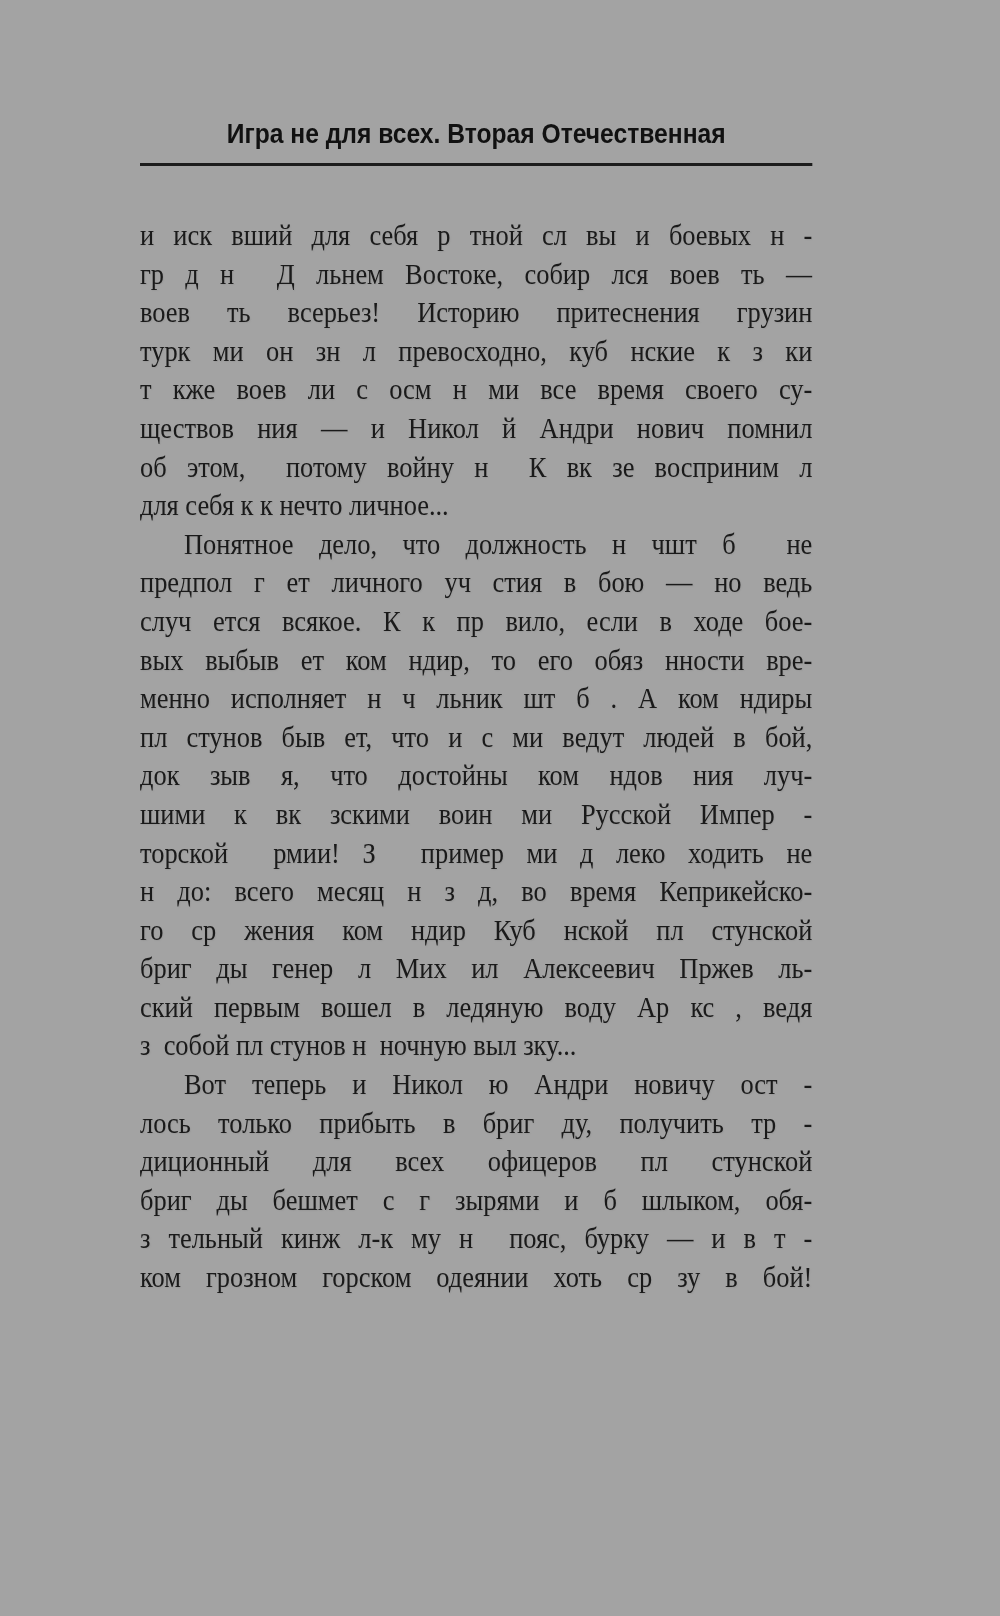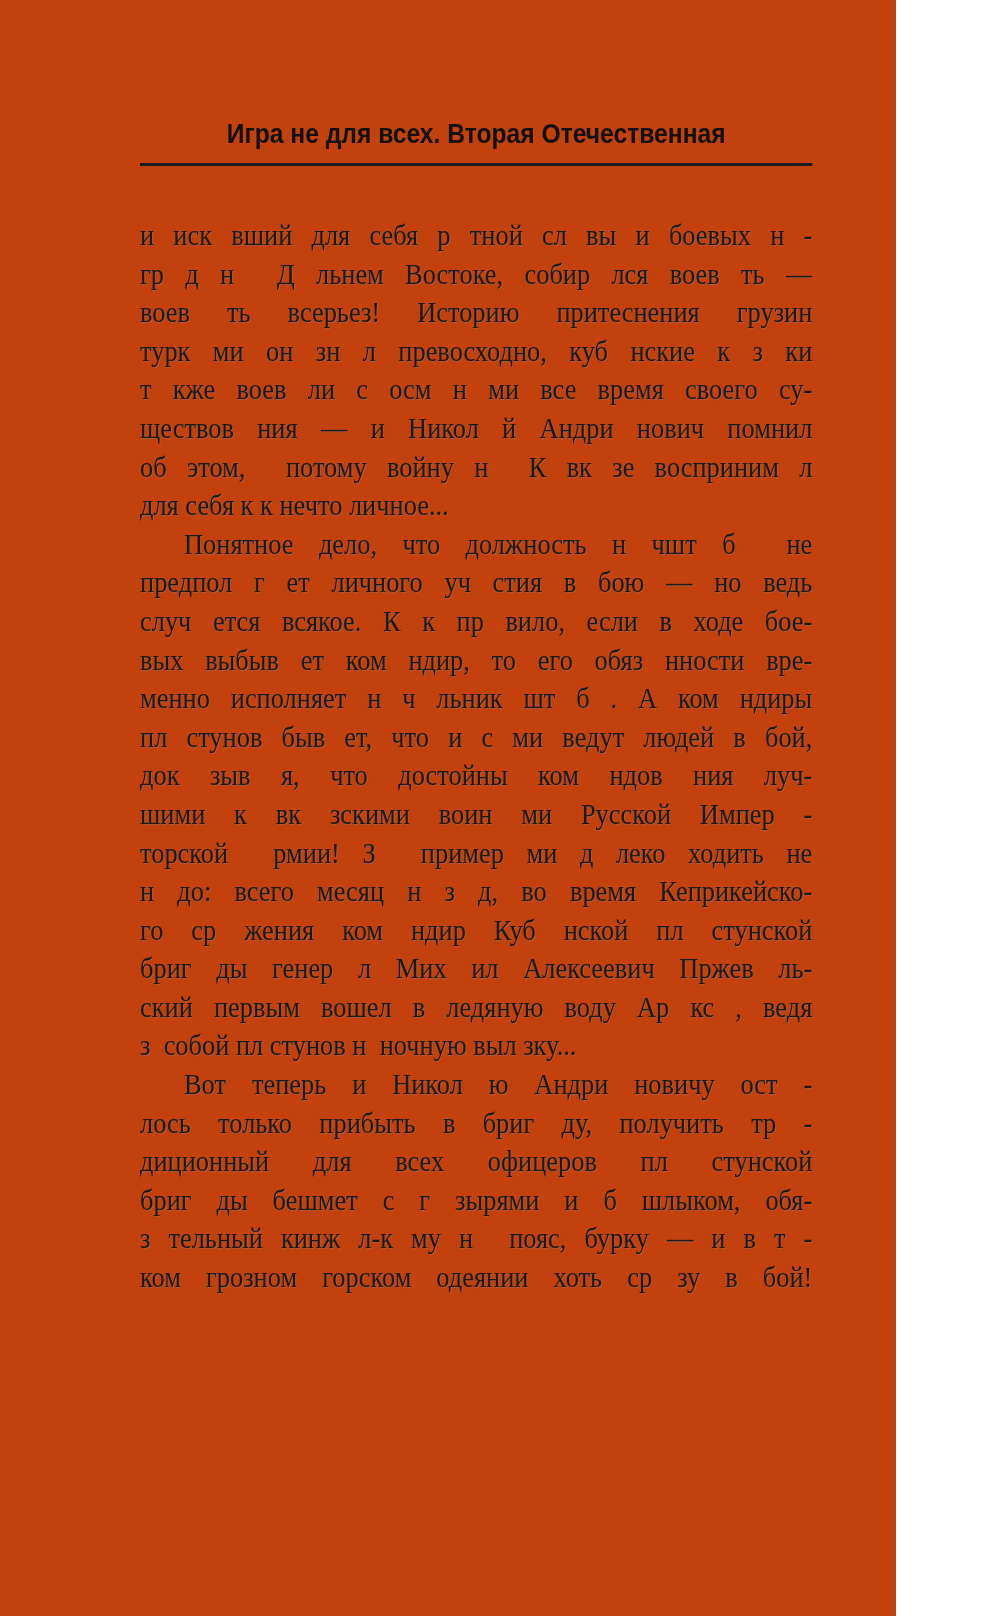--- a/index.html
+++ b/index.html
@@ -1,20 +1,20 @@
 <!DOCTYPE html>
 <html><head>
 <meta charset="utf-8">
 <style>
   html, body { margin: 0; padding: 0; background: #ffffff; }
   .page {
     position: relative;
-    width: 896px;
+    width: 1000px;
     height: 1616px;
-    background: #c2410c;
+    background: #a3a3a3;
     overflow: hidden;
     font-family: "Liberation Serif", serif;
   }
   .content {
     position: absolute;
     left: 140px;
     top: 118px;
     width: 764px;
     transform: scaleX(0.88);
     transform-origin: left top;

